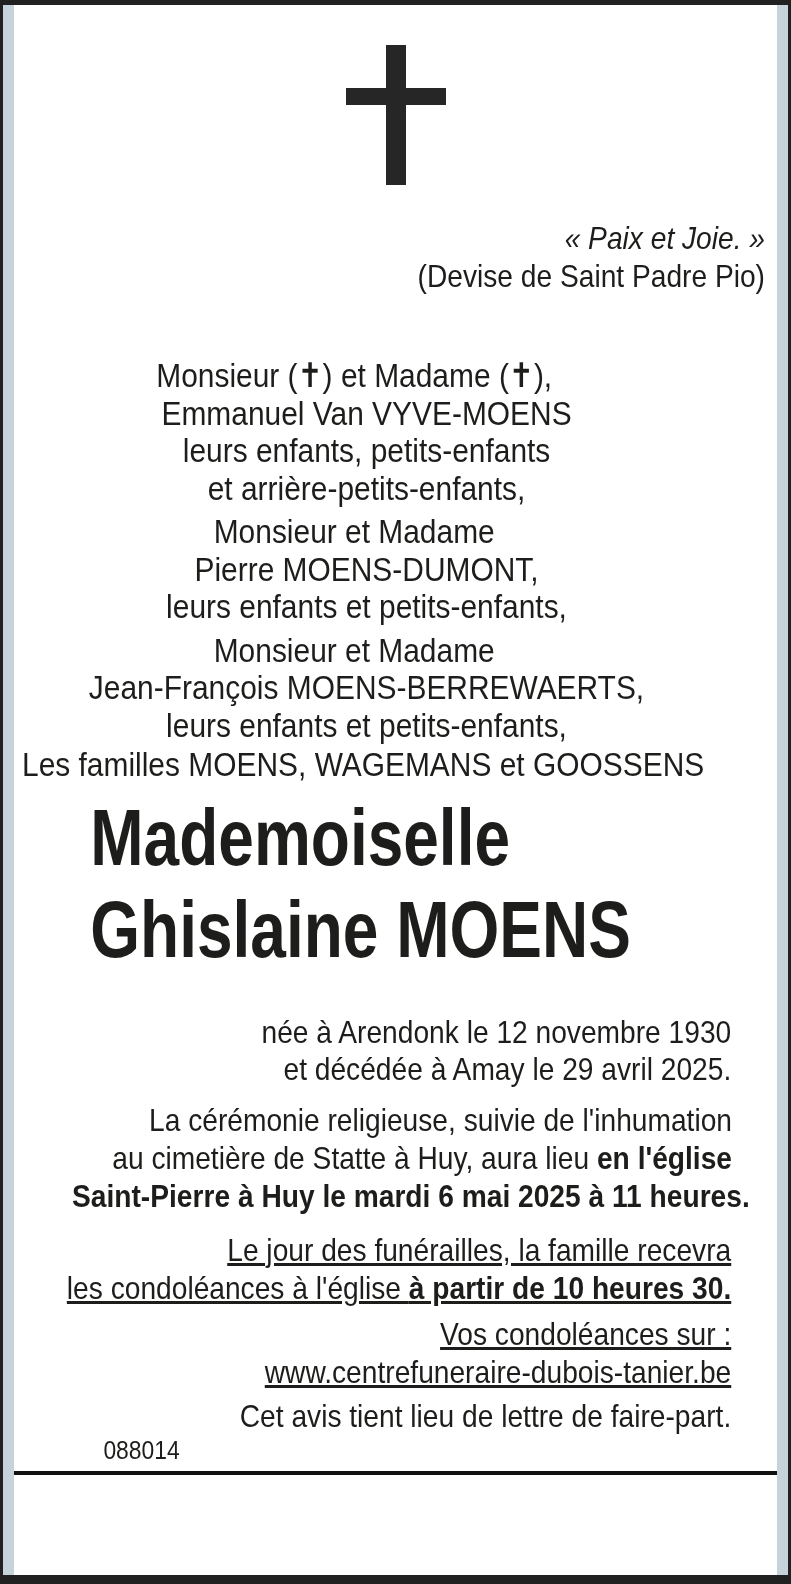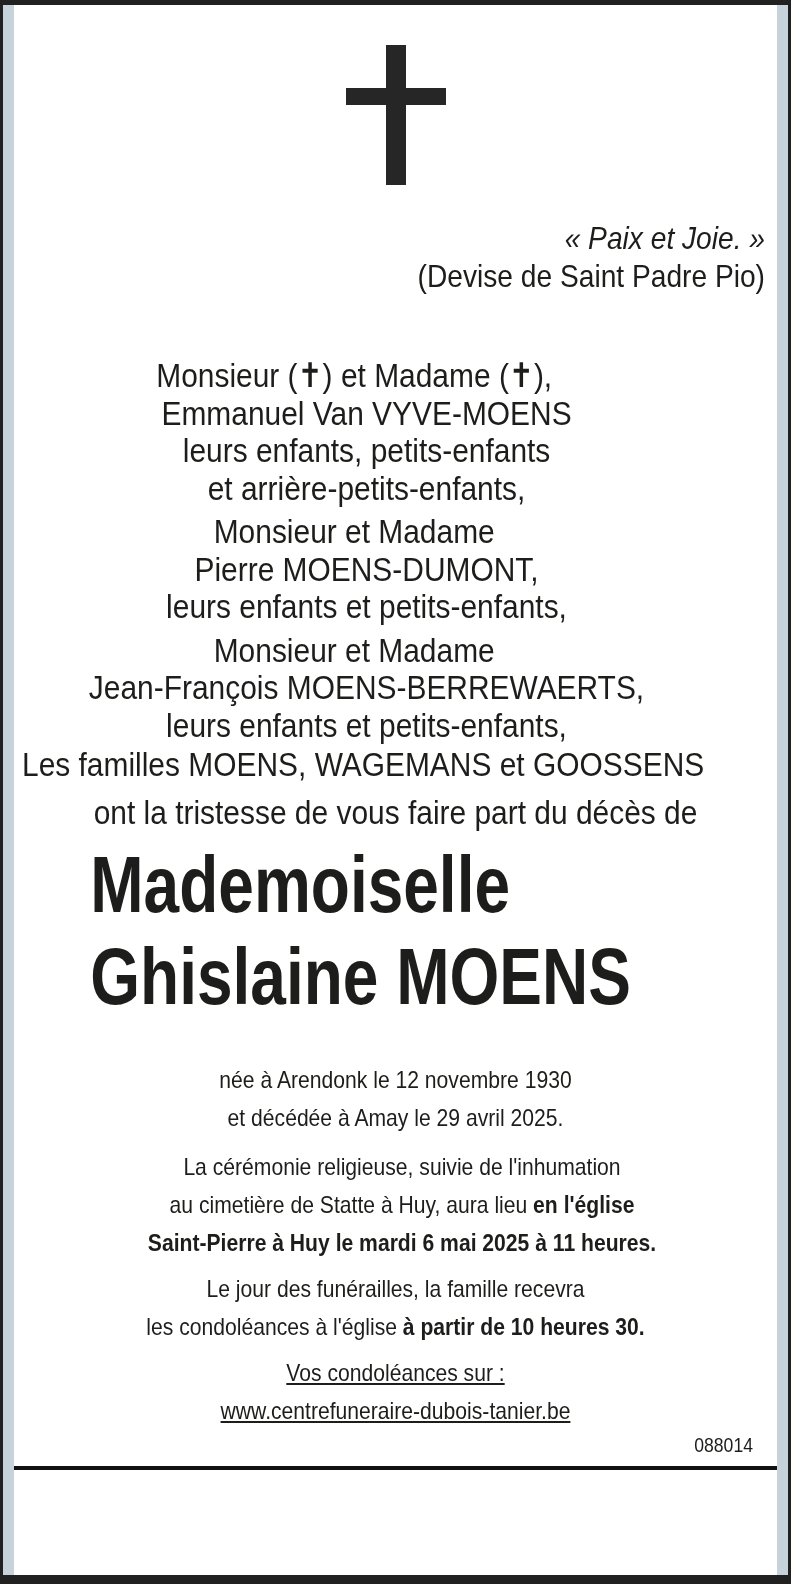--- a/index.html
+++ b/index.html
@@ -79,36 +79,36 @@
   .deceased {
     margin-top: 8px;
     text-align: left;
     font-weight: bold;
     font-size: 80px;
     line-height: 92px;
   }
   .deceased .sx { transform: scaleX(0.80); }
 
   .para {
-    text-align: center;
-    font-size: 24px;
+    text-align: right;
+    font-size: 32px;
     line-height: 38px;
   }
   .para .b { font-weight: bold; }
 
   .dates-para      { margin-top: 38px; line-height: 37.5px; }
   .ceremony-para   { margin-top: 12px; padding-left: 13px; }
-  .reception-para  { margin-top: 8px; }
+  .reception-para  { margin-top: 16px; text-decoration: underline; }
   .online-para     { margin-top: 8px; text-decoration: underline; }
   .closing-para    { margin-top: 6px; }
 
   .ref-number {
-    text-align: right;
-    padding-right: 24px;
-    font-size: 20px;
+    text-align: left;
+    padding-right: 18px;
+    font-size: 26px;
     line-height: 30px;
   }
 
   .footer-rule {
     margin-top: 6px;
     height: 4px;
     background: #111111;
   }
 
   .footer {
@@ -154,23 +154,20 @@
       <div class="line sx o-left indent">et arrière-petits-enfants,</div>
       <div class="line sx o-left group-gap">Monsieur et Madame</div>
       <div class="line sx o-left indent">Pierre MOENS-DUMONT,</div>
       <div class="line sx o-left indent">leurs enfants et petits-enfants,</div>
       <div class="line sx o-left group-gap">Monsieur et Madame</div>
       <div class="line sx o-left indent">Jean-François MOENS-BERREWAERTS,</div>
       <div class="line sx o-left indent">leurs enfants et petits-enfants,</div>
       <div class="line sx o-left small-gap">Les familles MOENS, WAGEMANS et GOOSSENS</div>
     </div>
 
-    <div class="intro-line">
-      <div class="line sx o-center">ont la tristesse de vous faire part du décès de</div>
-    </div>
 
     <div class="deceased">
       <div class="line sx o-center">Mademoiselle</div>
       <div class="line sx o-center">Ghislaine MOENS</div>
     </div>
 
     <div class="para dates-para">
       <div class="line sx o-center">née à Arendonk le 12 novembre 1930</div>
       <div class="line sx o-center">et décédée à Amay le 29 avril 2025.</div>
     </div>
@@ -184,20 +181,23 @@
     <div class="para reception-para">
       <div class="line sx o-center">Le jour des funérailles, la famille recevra</div>
       <div class="line sx o-center"><span>les condoléances à l'église </span><span class="b">à partir de 10 heures 30.</span></div>
     </div>
 
     <div class="para online-para">
       <div class="line sx o-center">Vos condoléances sur :</div>
       <div class="line sx o-center">www.centrefuneraire-dubois-tanier.be</div>
     </div>
 
+    <div class="para closing-para">
+      <div class="line sx o-center">Cet avis tient lieu de lettre de faire-part.</div>
+    </div>
 
     <div class="ref-number">
       <div class="line sx o-right">088014</div>
     </div>
 
     <div class="footer-rule"></div>
 
 
   </div>
 </div>

